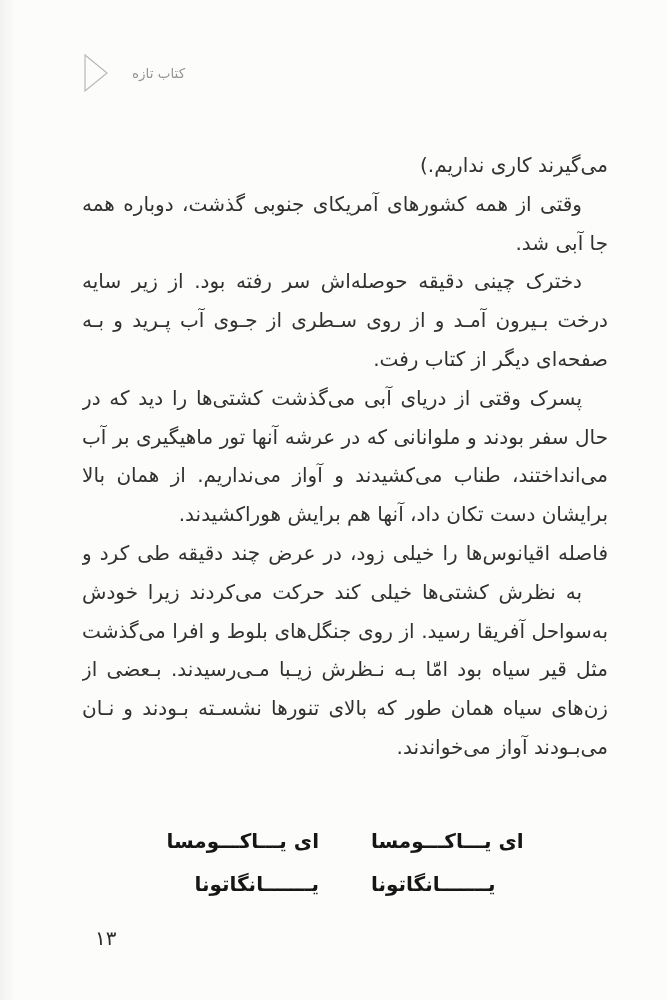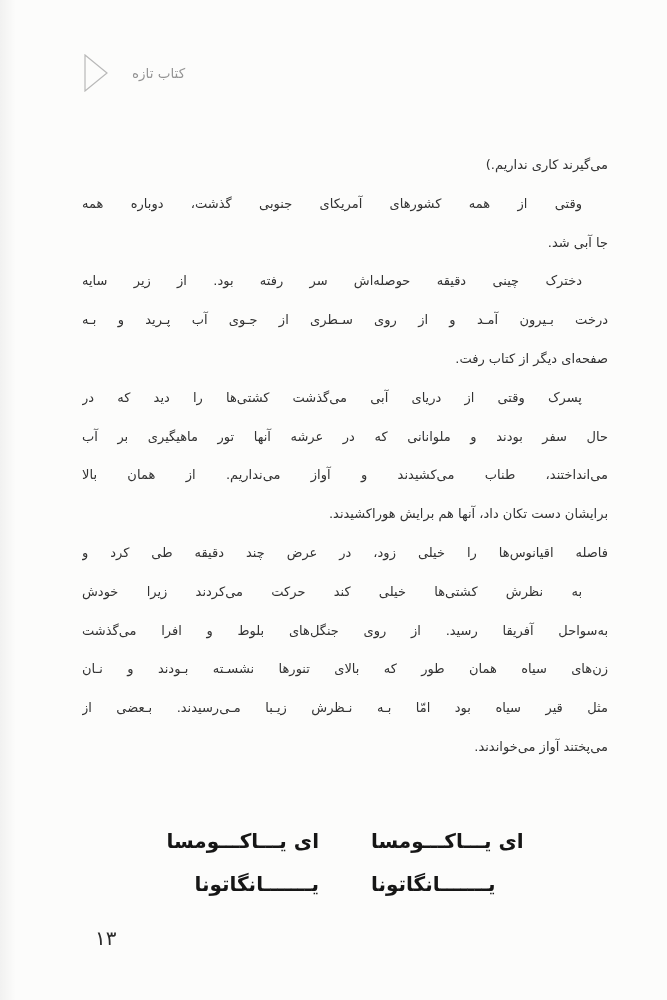--- a/index.html
+++ b/index.html
@@ -35,21 +35,21 @@
   .running-header .label{
     font-size:13.5px;
     color:var(--header);
     letter-spacing:0.2px;
   }
   .body-block{
     position:absolute;
     top:146px;right:59px;left:82px;
   }
   .line{
-    font-size:13px;
+    font-size:20px;
     line-height:38.8px;
     height:38.8px;
     overflow:hidden;
     color:var(--text);
   }
   .line.j{
     text-align:justify;
     text-align-last:justify;
   }
   .line.start{padding-right:26px;}
@@ -93,23 +93,23 @@
       <div class="line j start">دخترک چینی دقیقه حوصله‌اش سر رفته بود. از زیر سایه</div>
       <div class="line j">درخت بـیرون آمـد و از روی سـطری از جـوی آب پـرید و بـه</div>
       <div class="line end">صفحه‌ای دیگر از کتاب رفت.</div>
       <div class="line j start">پسرک وقتی از دریای آبی می‌گذشت کشتی‌ها را دید که در</div>
       <div class="line j">حال سفر بودند و ملوانانی که در عرشه آنها تور ماهیگیری بر آب</div>
       <div class="line j">می‌انداختند، طناب می‌کشیدند و آواز می‌نداریم. از همان بالا</div>
       <div class="line end">برایشان دست تکان داد، آنها هم برایش هوراکشیدند.</div>
       <div class="line j">فاصله اقیانوس‌ها را خیلی زود، در عرض چند دقیقه طی کرد و</div>
       <div class="line j start">به نظرش کشتی‌ها خیلی کند حرکت می‌کردند زیرا خودش</div>
       <div class="line j">به‌سواحل آفریقا رسید. از روی جنگل‌های بلوط و افرا می‌گذشت</div>
+      <div class="line j">مثل قیر سیاه بود امّا بـه نـظرش زیـبا مـی‌رسیدند. بـعضی از</div>
       <div class="line j">زن‌های سیاه همان طور که بالای تنورها نشسـته بـودند و نـان</div>
-      <div class="line j">مثل قیر سیاه بود امّا بـه نـظرش زیـبا مـی‌رسیدند. بـعضی از</div>
-      <div class="line end">می‌پختند آواز می‌خواندند.</div>
+      <div class="line end">می‌بـودند آواز می‌خواندند.</div>
     </div>
 
   <div class="body-block" style="position:static"></div>
 
   <div class="song-wrap" style="position:absolute;top:806px;right:59px;left:82px;">
     <div class="song-block">
 
     <div class="song-row">
           <span>ای یـــاکـــومسا</span>
           <span>ای یـــاکـــومسا</span>

